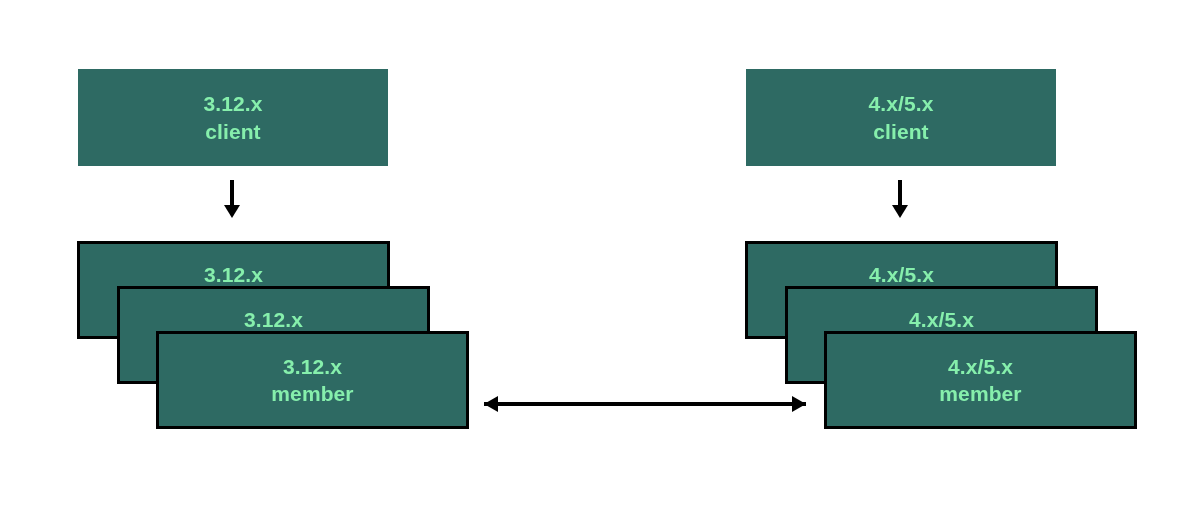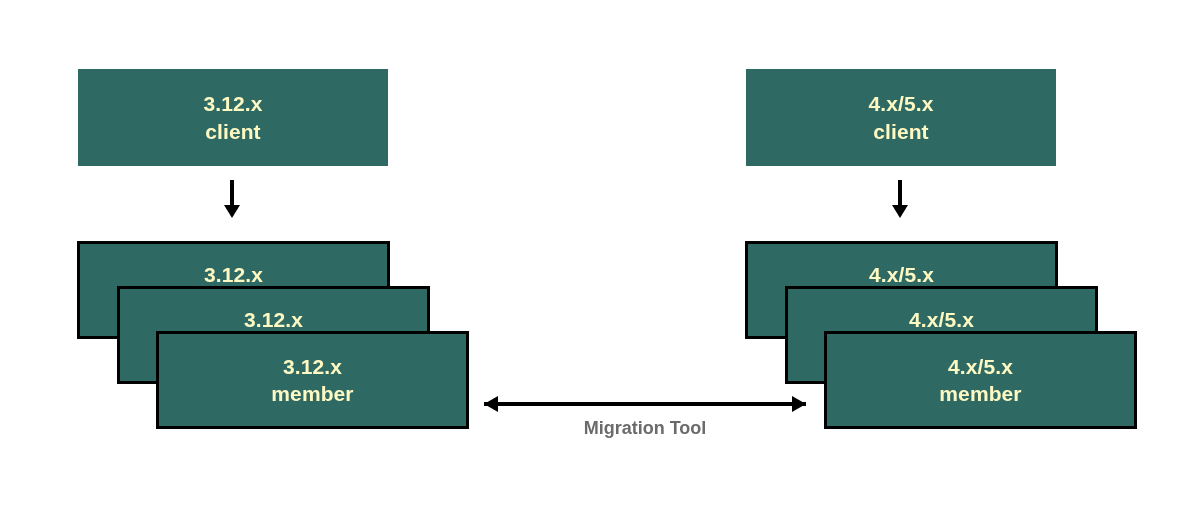--- a/index.html
+++ b/index.html
@@ -17,21 +17,21 @@
     height: 528px;
     background: #ffffff;
     overflow: hidden;
   }
 
   
   .node {
     position: absolute;
     box-sizing: border-box;
     background: #2E6A63;
-    color: #fef9c3;
+    color: #86efac;
     display: flex;
     flex-direction: column;
     align-items: center;
     justify-content: center;
     text-align: center;
     font-weight: bold;
     font-size: 21px;
     line-height: 1.30;
     letter-spacing: 0.1px;
   }
@@ -140,21 +140,20 @@
     <span class="line">3.12.x</span>
     <span class="line">member</span>
   </div>
 
   <div class="arrow-double" style="left:484px; top:404px; width:322px;">
     <div class="shaft" style="width:322px;"></div>
     <div class="head-left"></div>
     <div class="head-right"></div>
   </div>
 
-  <div class="edge-label" style="left:484px; top:418px; width:322px;">Migration Tool</div>
 
   <div class="node client" style="left:746px; top:69px; width:310px; height:97px;">
     <span class="line">4.x/5.x</span>
     <span class="line">client</span>
   </div>
 
   <div class="arrow-down" style="left:900px; top:180px;">
     <div class="shaft" style="height:26px;"></div>
     <div class="head" style="top:25px;"></div>
   </div>

